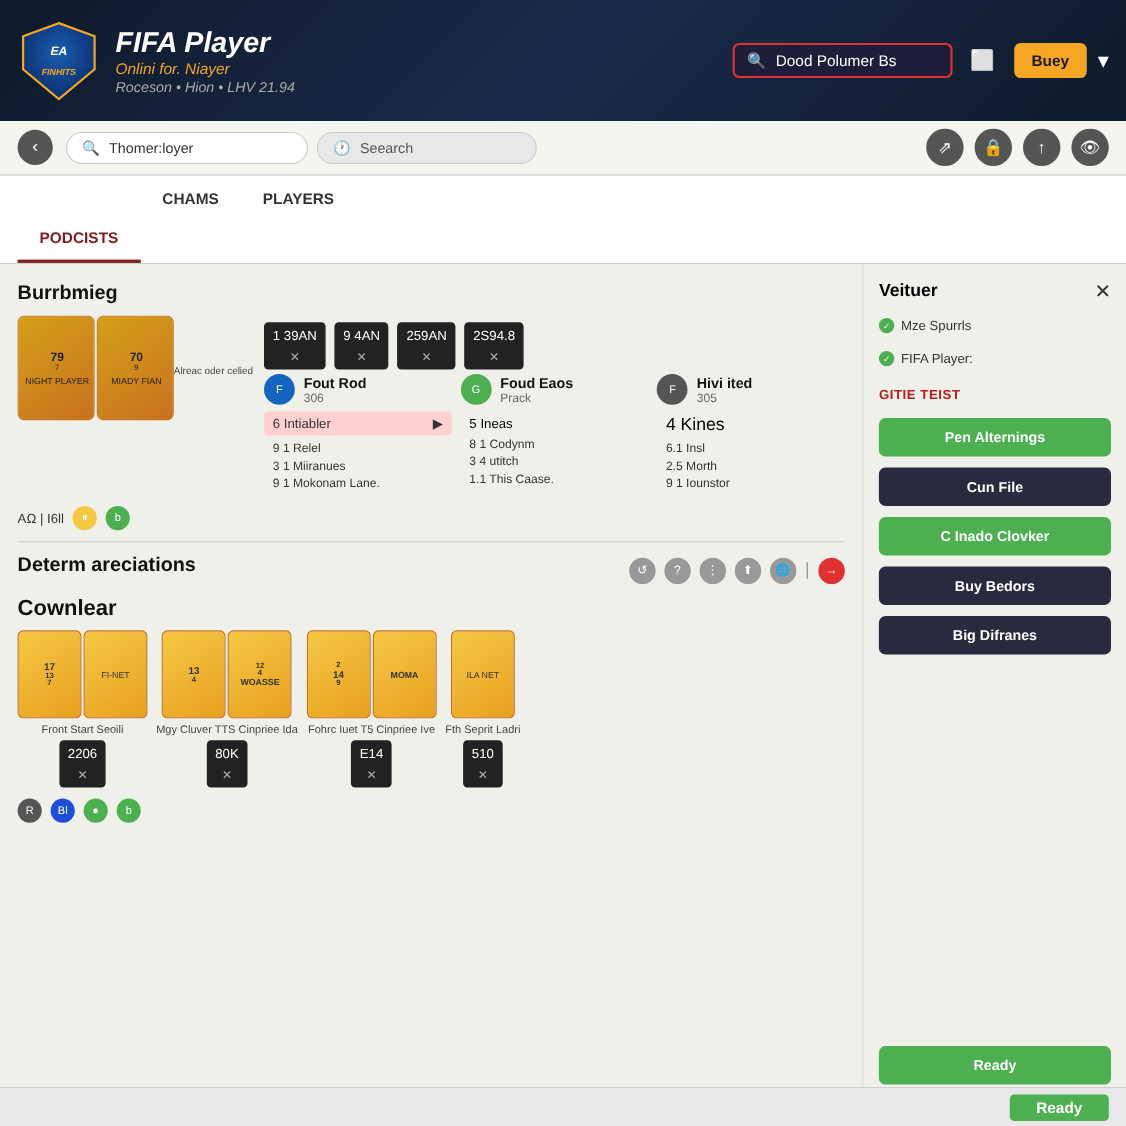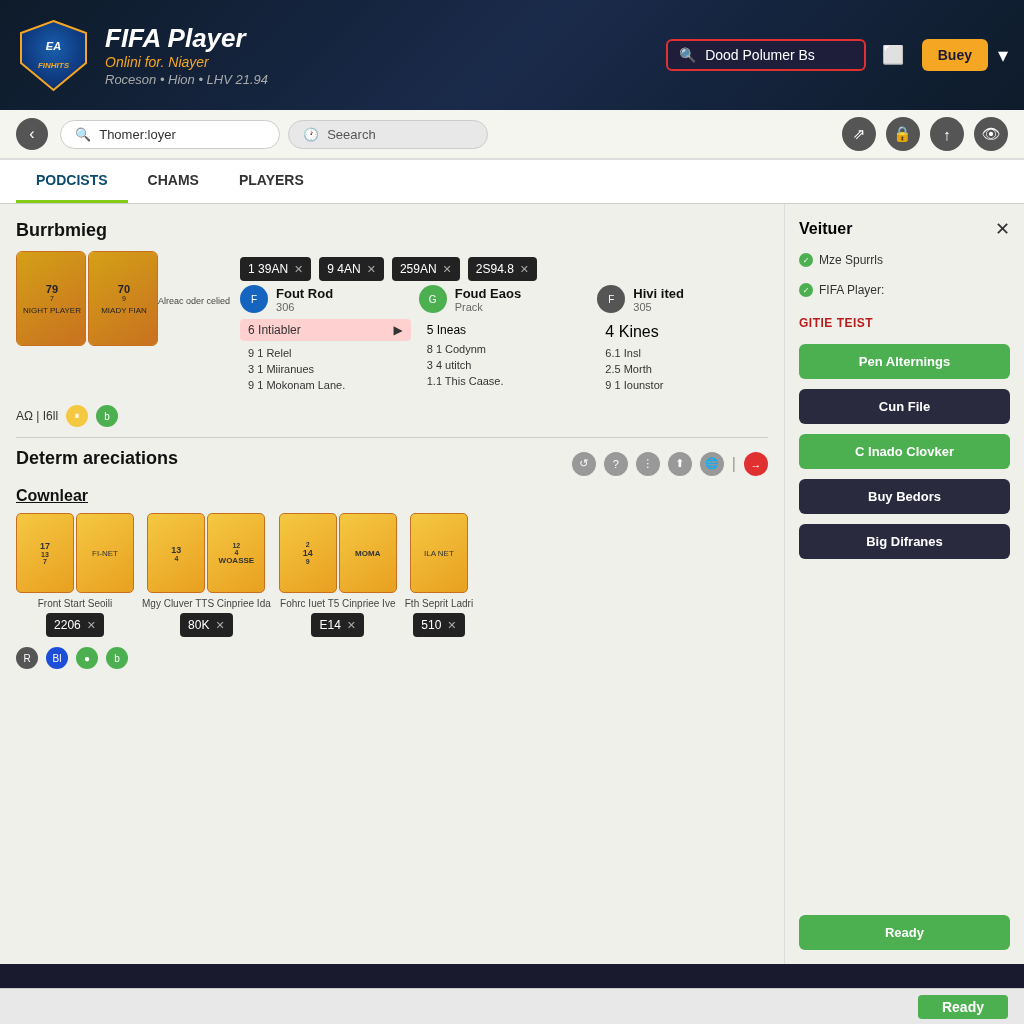--- a/index.html
+++ b/index.html
@@ -167,22 +167,23 @@
     }
     .tab-item {
       padding: 12px 20px;
       font-size: 14px;
       font-weight: bold;
       color: #333;
       cursor: pointer;
       border-bottom: 3px solid transparent;
     }
     .tab-item.active {
-      border-bottom: 3px solid #84cc16;
-      color: #0c4a6e;
+      border-bottom: 3px solid #7f1d1d;
+      color: #7f1d1d;
+      margin-top: 36px;
     }
 
     
     .main-content {
       display: flex;
       background: #f0f0eb;
       min-height: 760px;
     }
     .left-panel {
       flex: 1;
@@ -282,20 +283,21 @@
     }
     .price-tag {
       background: #222;
       color: white;
       border-radius: 4px;
       padding: 5px 8px;
       font-size: 12px;
       display: flex;
       align-items: center;
       gap: 6px;
+      flex-direction: column;
     }
     .price-tag .close-x {
       color: #aaa;
       cursor: pointer;
       font-size: 11px;
     }
 
     
     .toolbar-row {
       display: flex;
@@ -645,21 +647,21 @@
         <div class="s2-icon">↺</div>
         <div class="s2-icon">?</div>
         <div class="s2-icon">⋮</div>
         <div class="s2-icon">⬆</div>
         <div class="s2-icon">🌐</div>
         <span class="s2-divider">|</span>
         <div class="s2-icon" style="background:#e03030;">→</div>
       </div>
     </div>
 
-    <div class="section-title" style="font-size:16px; margin-bottom:8px;text-decoration:underline;">Cownlear</div>
+    <div class="section-title" style="font-size:20px; margin-bottom:8px;">Cownlear</div>
 
     <div class="small-cards-row">
 
       <div style="display:flex; flex-direction:column; align-items:center;">
         <div style="display:flex; gap:2px; margin-bottom:3px;">
           <div class="small-card">
             <div class="small-card-face" style="font-size:9px;font-weight:bold;color:#333;">
               <div>
                   <div>17</div>
                   <div style="font-size:7px;">13</div>

